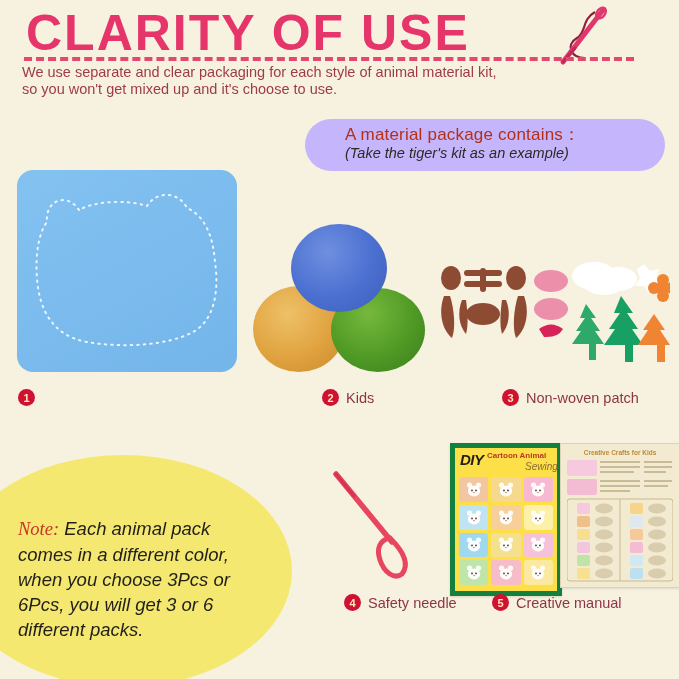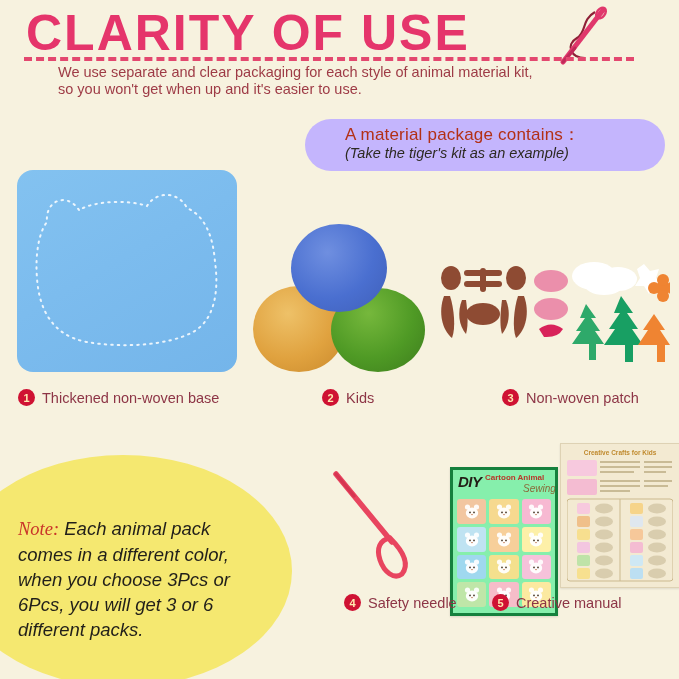--- a/index.html
+++ b/index.html
@@ -19,21 +19,21 @@
     color:#e5356b; line-height:54px; white-space:nowrap;
     font-family:Liberation Sans, sans-serif;
   }
   .needle-icon { position:absolute; left:551px; top:4px; width:70px; height:62px; }
   .dashed-rule {
     position:absolute; left:24px; top:57px; width:610px; height:0;
     border-top:4px dashed #e3486f;
   }
   .subtitle {
     position:absolute; left:22px; top:64px; width:560px;
-    font-size:14.5px; line-height:17px; color:#9e3b46;margin-left:36px;
+    font-size:14.5px; line-height:17px; color:#9e3b46;
   }
 
   
   .pill {
     position:absolute; left:305px; top:119px; width:360px; height:52px;
     background:#c4b5fd; border-radius:26px;
   }
   .pill-title {
     position:absolute; left:40px; top:4px;
     font-size:17px; color:#b33016; letter-spacing:.2px; white-space:nowrap;
@@ -91,22 +91,22 @@
     font-size:18.5px; line-height:25px; font-style:italic;
     color:#211f1a;
   }
   .note-kw { color:#c9342a; font-style:italic;font-family:Liberation Serif, serif; }
 
   
   .needle-wrap { position:absolute; left:330px; top:468px; width:112px; height:116px; }
 
   
   .bag {
-    position:absolute; left:450px; top:467px; width:102px; height:143px;
-    background:#86efac; border:3px solid #15803d;
+    position:absolute; left:450px; top:443px; width:102px; height:143px;
+    background:#fde047; border:5px solid #15803d;
     box-shadow:0 1px 2px rgba(0,0,0,.12);
     overflow:hidden;
   }
   .bag-head { position:relative; height:27px; }
   .bag-diy {
     position:absolute; left:5px; top:3px; font-size:15px; font-weight:bold;
     color:#231f17; font-style:italic; letter-spacing:-.5px;
   }
   .bag-t1 {
     position:absolute; left:32px; top:3px; font-size:8px; font-weight:bold;
@@ -151,21 +151,21 @@
       <path d="M12 58 L52 6" stroke="#e0386c" stroke-width="5" stroke-linecap="round"></path>
       <path d="M12 58 L24 44" stroke="#c02a58" stroke-width="3" stroke-linecap="round"></path>
       <ellipse cx="50" cy="9" rx="4" ry="6" transform="rotate(38 50 9)" fill="none" stroke="#e0386c" stroke-width="2.4"></ellipse>
     </svg>
   </div>
 
   <div class="dashed-rule"></div>
 
   <div class="subtitle">
     <div>We use separate and clear packaging for each style of animal material kit,</div>
-    <div>so you won't get when up and it's easier to use.</div>
+    <div>so you won't get mixed up and it's choose to use.</div>
   </div>
 
   <div class="pill">
     <div class="pill-title">A material package contains：</div>
     <div class="pill-sub">(Take the tiger's kit as an example)</div>
   </div>
 
   <div class="base-wrap">
     <div class="base"></div>
     <svg class="base-dots" width="220" height="202">
@@ -219,21 +219,20 @@
         <circle cx="216" cy="32" r="6" fill="#ef8432"></circle>
         <circle cx="234" cy="32" r="6" fill="#ef8432"></circle>
         <circle cx="225" cy="24" r="6" fill="#ef8432"></circle>
         <circle cx="225" cy="40" r="6" fill="#ef8432"></circle>
       </g>
     </svg>
   </div>
 
   <div class="label lbl1">
     <span class="badge">1</span>
-    <span class="label-text">Thickened non-woven base</span>
   </div>
   <div class="label lbl2">
     <span class="badge">2</span>
     <span class="label-text">Kids</span>
   </div>
   <div class="label lbl3">
     <span class="badge">3</span>
     <span class="label-text">Non-woven patch</span>
   </div>
 

